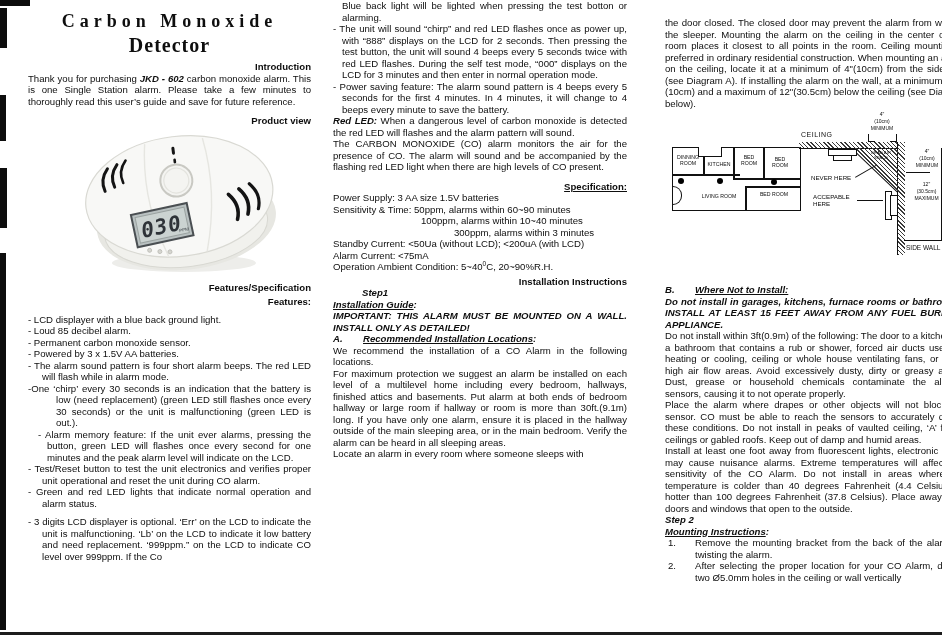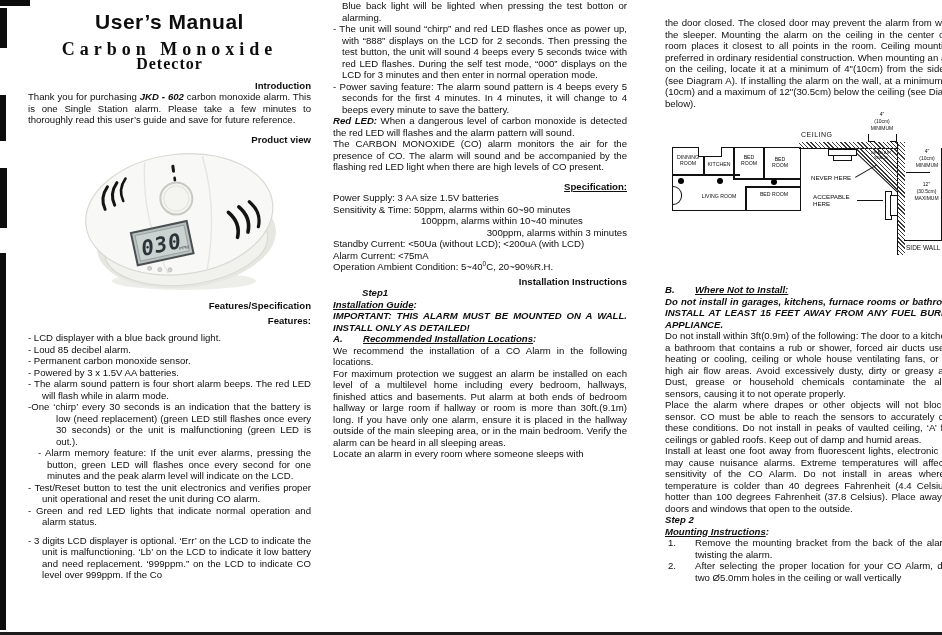--- a/index.html
+++ b/index.html
@@ -9,22 +9,22 @@
   .col{position:absolute;top:0;font-size:9.6px;line-height:11.5px;text-align:justify;}
   #col-left{left:28px;width:283px;}
   #col-mid{left:333px;width:294px;}
   #col-right{left:665px;width:300px;}
   p{margin:0;}
   .b{font-weight:bold;font-style:italic;}
   .u{text-decoration:underline;}
   .t1{font-size:21px;font-weight:bold;text-align:center;margin-top:16px;letter-spacing:.5px;}
   .t2{font-family:"Liberation Serif",serif;font-size:18px;font-weight:bold;text-align:center;
       letter-spacing:5px;margin-top:16px;}
-  .t3{font-family:"Liberation Serif",serif;font-size:16px;font-weight:bold;text-align:center;
-      margin-top:3px;letter-spacing:1px;}
+  .t3{font-family:"Liberation Serif",serif;font-size:20px;font-weight:bold;text-align:center;
+      margin-top:12px;letter-spacing:1px;}
   .h{font-weight:bold;margin-top:10px;text-align:right;}
   .mt3{margin-top:3px;} .mt6{margin-top:6px;} .mt8{margin-top:8px;}
   .feat{padding-left:10px;text-indent:-10px;}
   .feat.w14{padding-left:14px;text-indent:-14px;}
   .feat.deep{padding-left:28px;text-indent:-28px;}
   .feat.mem{margin-left:10px;padding-left:9px;text-indent:-9px;}
   .feat.last{margin-top:7px;padding-left:14px;text-indent:-14px;}
   .ind{padding-left:9px;}
   .mb{padding-left:9px;text-indent:-9px;}
   .spec-ind{padding-left:88px;}
@@ -53,21 +53,20 @@
 <body>
 
 <div class="art" style="left:0;top:0;width:30px;height:6px;"></div>
 <div class="art" style="left:0;top:8px;width:7px;height:40px;"></div>
 <div class="art" style="left:0;top:95px;width:6px;height:46px;"></div>
 <div class="art" style="left:0;top:168px;width:7px;height:60px;"></div>
 <div class="art" style="left:0;top:253px;width:6px;height:377px;"></div>
 <div class="art" style="left:0;top:632px;width:942px;height:3px;background:#1c1c1c;"></div>
 
 <div class="col" id="col-left">
-  <p class="t1">User’s Manual</p>
   <p class="t2">Carbon Monoxide</p>
   <p class="t3">Detector</p>
 
   <p class="h">Introduction</p>
   <p><span>Thank you for purchasing </span><span class="b">JKD - 602</span><span> carbon monoxide alarm. This is one Single Station alarm. Please take a few minutes to thoroughly read this user’s guide and save for future reference.</span></p>
 
   <p class="h mt8">Product view</p>
 
   <div id="product-wrap">
     <svg width="220" height="150" viewBox="0 0 220 150">
@@ -123,21 +122,21 @@
   <p class="mb">- The unit will sound “chirp” and red LED flashes once as power up, with “888” displays on the LCD for 2 seconds. Then pressing the test button, the unit will sound 4 beeps every 5 seconds twice with red LED flashes. During the self test mode, “000” displays on the LCD for 3 minutes and then enter in normal operation mode.</p>
   <p class="mb">- Power saving feature: The alarm sound pattern is 4 beeps every 5 seconds for the first 4 minutes. In 4 minutes, it will change to 4 beeps every minute to save the battery.</p>
 
   <p><span class="b">Red LED:</span><span> When a dangerous level of carbon monoxide is detected the red LED will flashes and the alarm pattern will sound.</span></p>
   <p>The CARBON MONOXIDE (CO) alarm monitors the air for the presence of CO. The alarm will sound and be accompanied by the flashing red LED light when there are high levels of CO present.</p>
 
   <p class="h u mt8">Specification:</p>
   <p style="text-align:left;">Power Supply: 3 AA size 1.5V batteries</p>
   <p style="text-align:left;">Sensitivity &amp; Time: 50ppm, alarms within 60~90 minutes</p>
   <p class="spec-ind" style="text-align:left;">100ppm, alarms within 10~40 minutes</p>
-  <p class="spec-ind" style="text-align:right;">300ppm, alarms within 3 minutes</p>
+  <p class="spec-ind" style="text-align:center;">300ppm, alarms within 3 minutes</p>
   <p style="text-align:left;">Standby Current: &lt;50Ua (without LCD); &lt;200uA (with LCD)</p>
   <p style="text-align:left;">Alarm Current: &lt;75mA</p>
   <p style="text-align:left;"><span>Operation Ambient Condition: 5~40</span><sup>0</sup><span>C, 20~90%R.H.</span></p>
 
   <p class="h mt3">Installation Instructions</p>
   <p class="b" style="text-align:left;margin-left:29px;">Step1</p>
   <p style="text-align:left;"><span class="b u">Installation Guide</span><span class="b">:</span></p>
   <p class="b">IMPORTANT: THIS ALARM MUST BE MOUNTED ON A WALL.  INSTALL ONLY AS DETAILED!</p>
   <p class="ab b"><span class="lbl">A.</span><span class="u">Recommended Installation Locations</span><span>:</span></p>
   <p>We recommend the installation of a CO Alarm in the following locations.</p>

